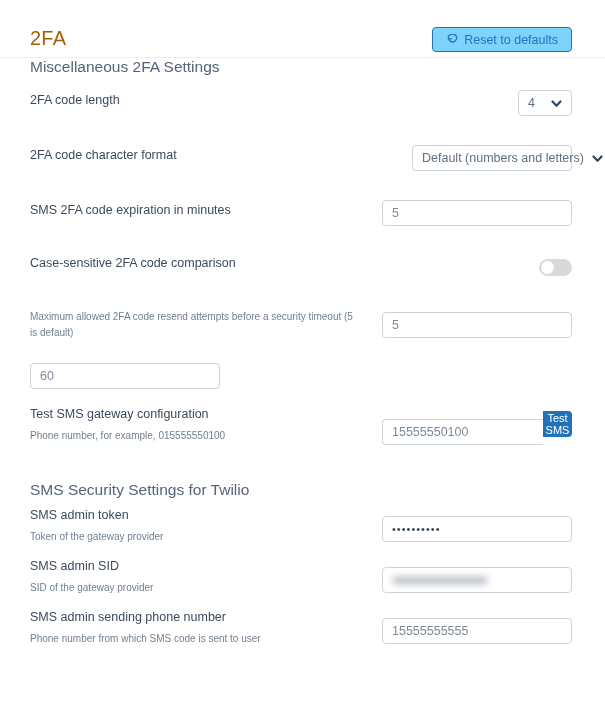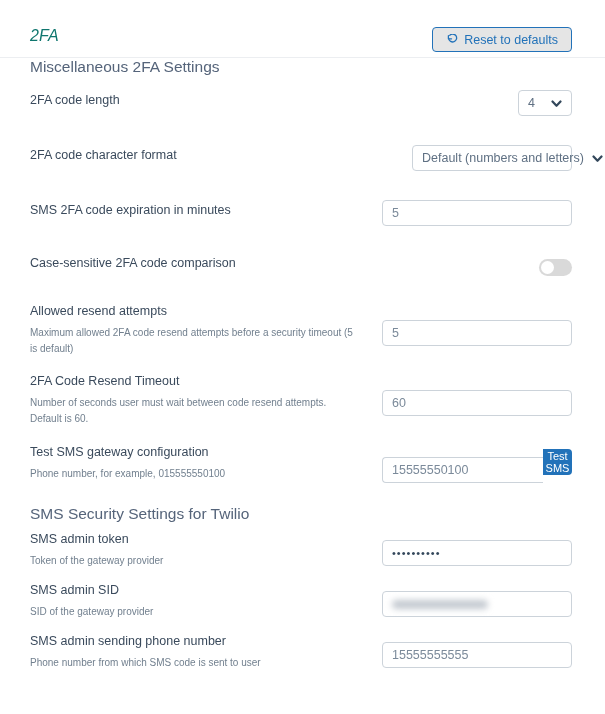--- a/index.html
+++ b/index.html
@@ -15,52 +15,51 @@
 
   
   .header {
     display: flex;
     justify-content: space-between;
     align-items: flex-start;
     padding: 27px 33px 0 30px;
     height: 57px;
   }
   .page-title {
-    font-size: 16px;
+    font-size: 20px;
     font-weight: 500;
-    color: #0f766e;
+    color: #a16207;
     letter-spacing: .2px;
-    font-style: italic;
   }
   .reset-btn {
     display: inline-flex;
     align-items: center;
     gap: 6px;
     height: 25px;
     padding: 0 13px;
-    background: #e5e5e5;
+    background: #7dd3fc;
     border: 1px solid #2272b9;
     border-radius: 4px;
     color: #2272b9;
     font-size: 12.5px;
     font-family: "Liberation Sans", sans-serif;
     cursor: pointer;
   }
   .reset-btn svg { display: block; }
   .divider { border: none; border-top: 1px solid #eceef1; margin: 0; }
 
   .content { padding: 0 33px 0 30px; }
 
   .section-title {
     font-size: 15.5px;
     font-weight: 500;
     color: #55647a;
     margin-bottom: 8px;
   }
-  .section-title.twilio { margin-top: 22px; }
+  .section-title.twilio { margin-top: 36px; }
 
   
   .row {
     display: flex;
     justify-content: space-between;
     align-items: center;
   }
   .row-left { max-width: 330px; }
   .field-label {
     font-size: 12.5px;
@@ -244,33 +243,28 @@
       </div>
       <div class="row-right">
         <div class="toggle">
           <div class="knob"></div>
         </div>
       </div>
     </div>
 
     <div class="row mb-md">
       <div class="row-left">
-        <div class="field-label">Allowed resend attempts</div>
         <div class="field-helper">Maximum allowed 2FA code resend attempts before a security timeout (5 is default)</div>
       </div>
       <div class="row-right">
         <input class="text-input" type="text" value="5" style="">
       </div>
     </div>
 
     <div class="row mb-md">
-      <div class="row-left">
-        <div class="field-label">2FA Code Resend Timeout</div>
-        <div class="field-helper">Number of seconds user must wait between code resend attempts. Default is 60.</div>
-      </div>
       <div class="row-right">
         <input class="text-input" type="text" value="60" style="">
       </div>
     </div>
 
     <div class="row">
       <div class="row-left">
         <div class="field-label">Test SMS gateway configuration</div>
         <div class="field-helper">Phone number, for example, 015555550100</div>
       </div>

